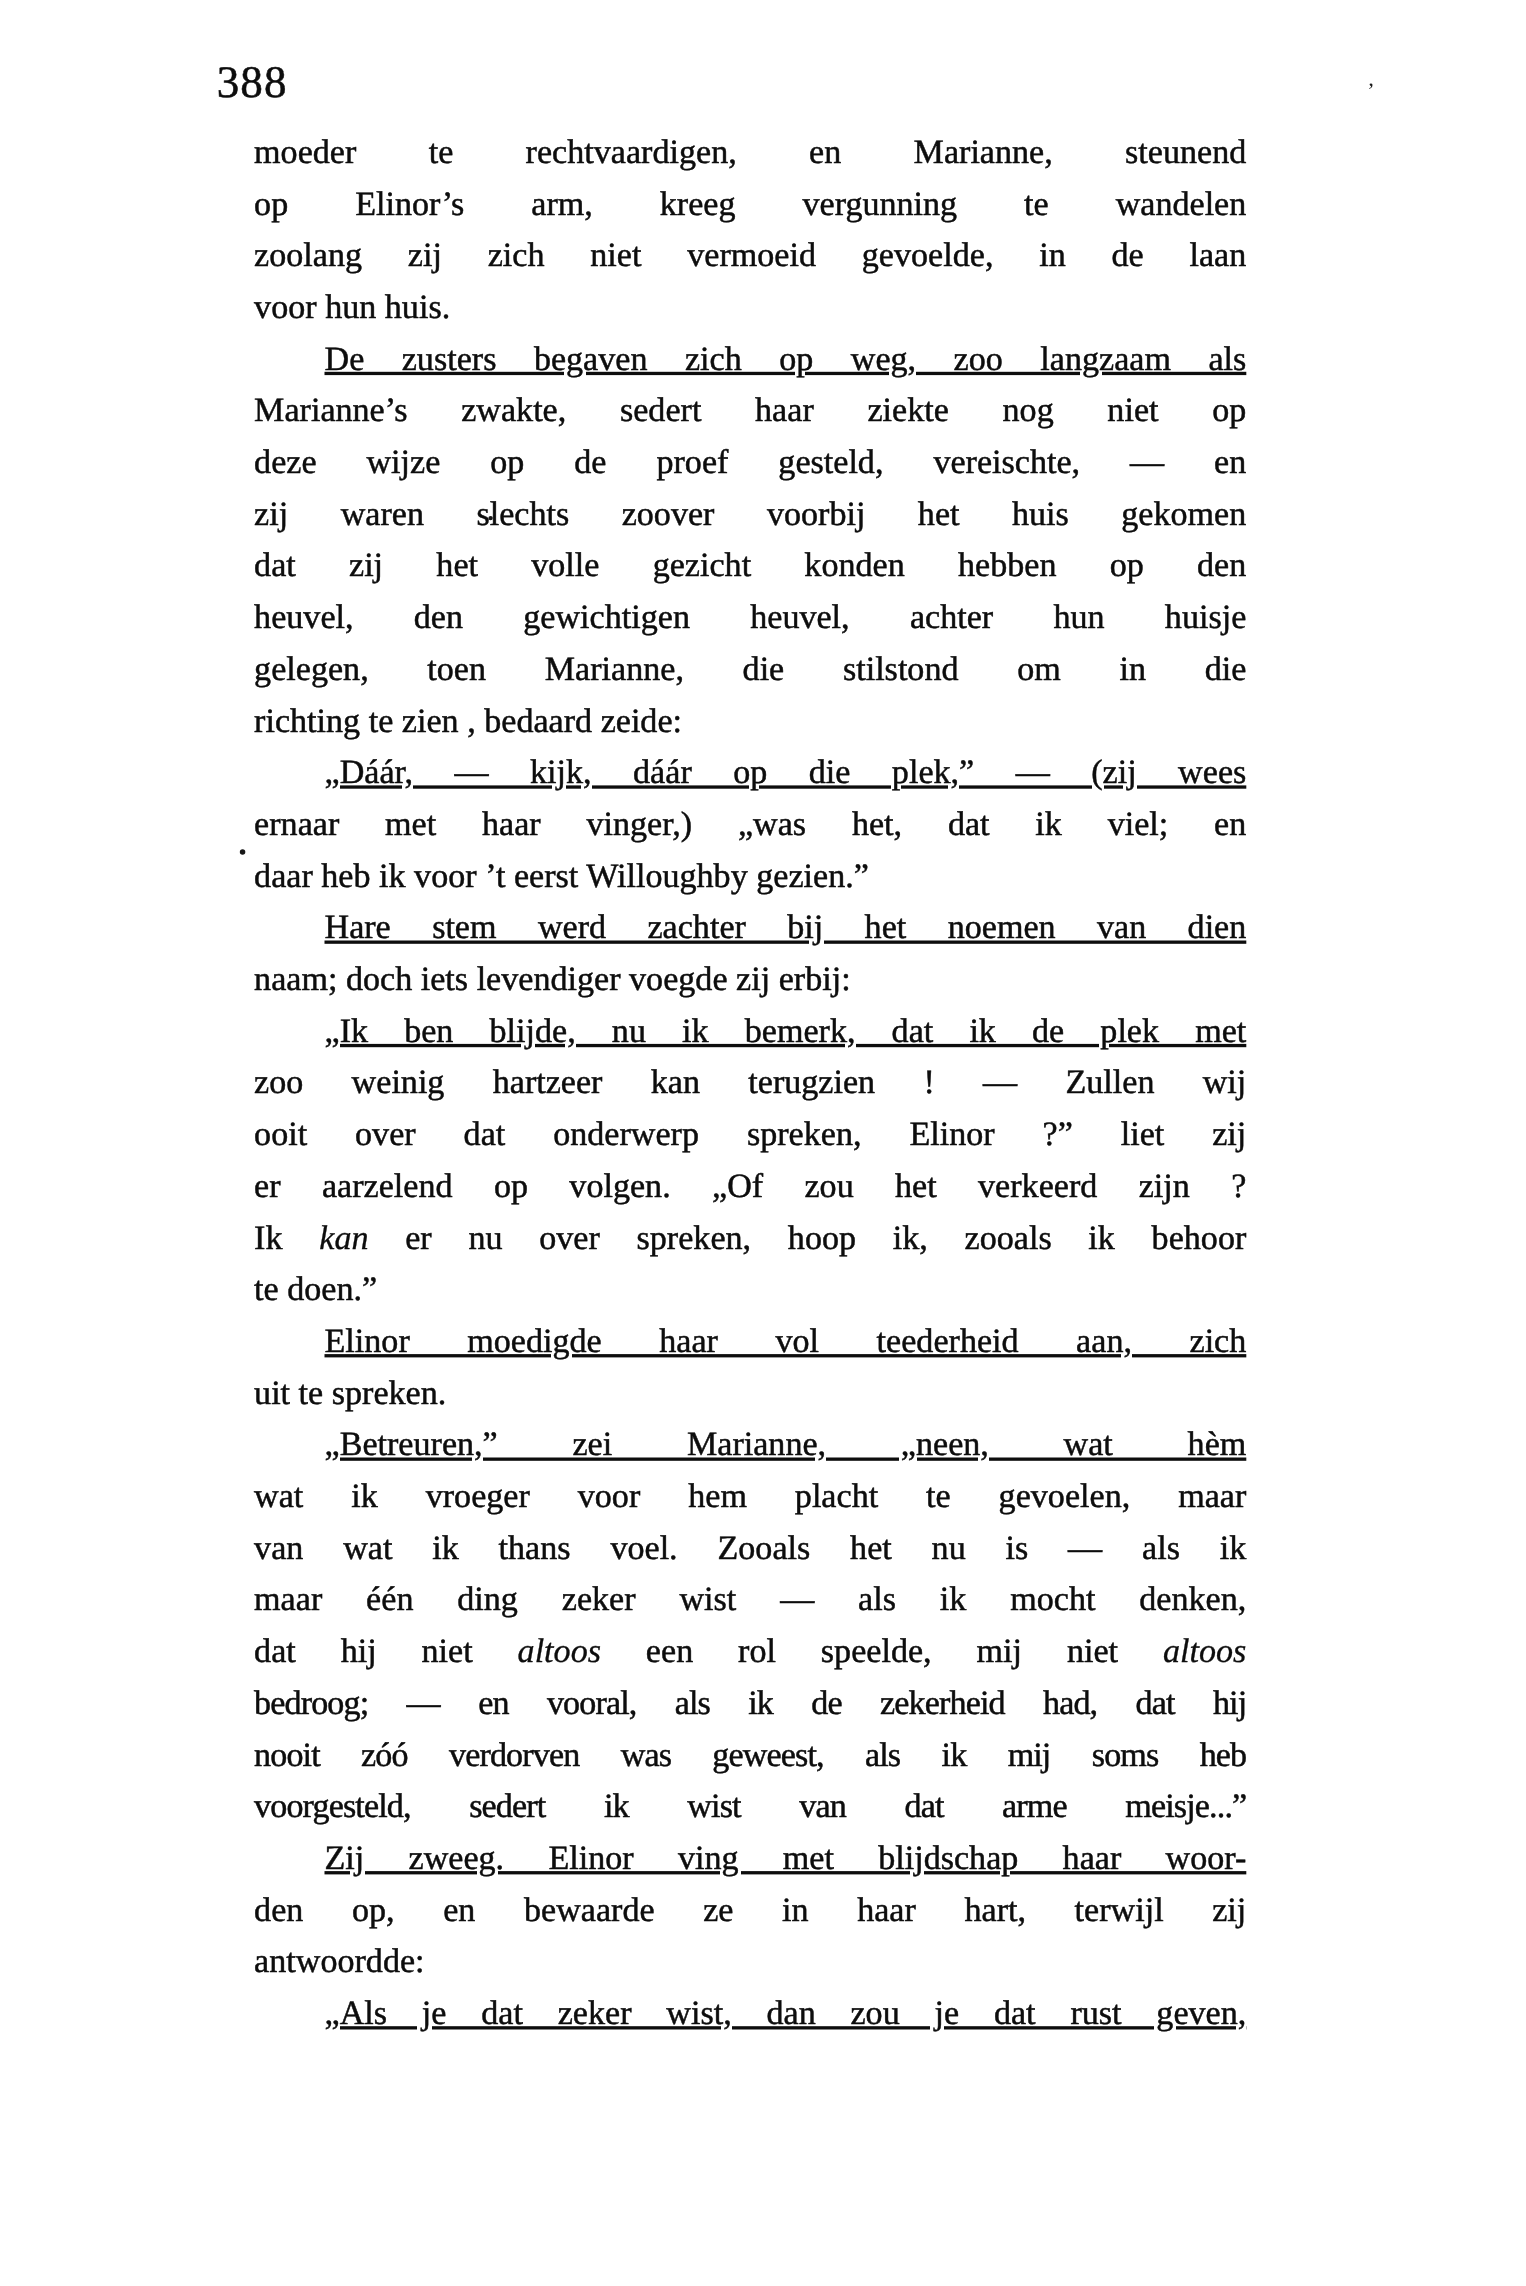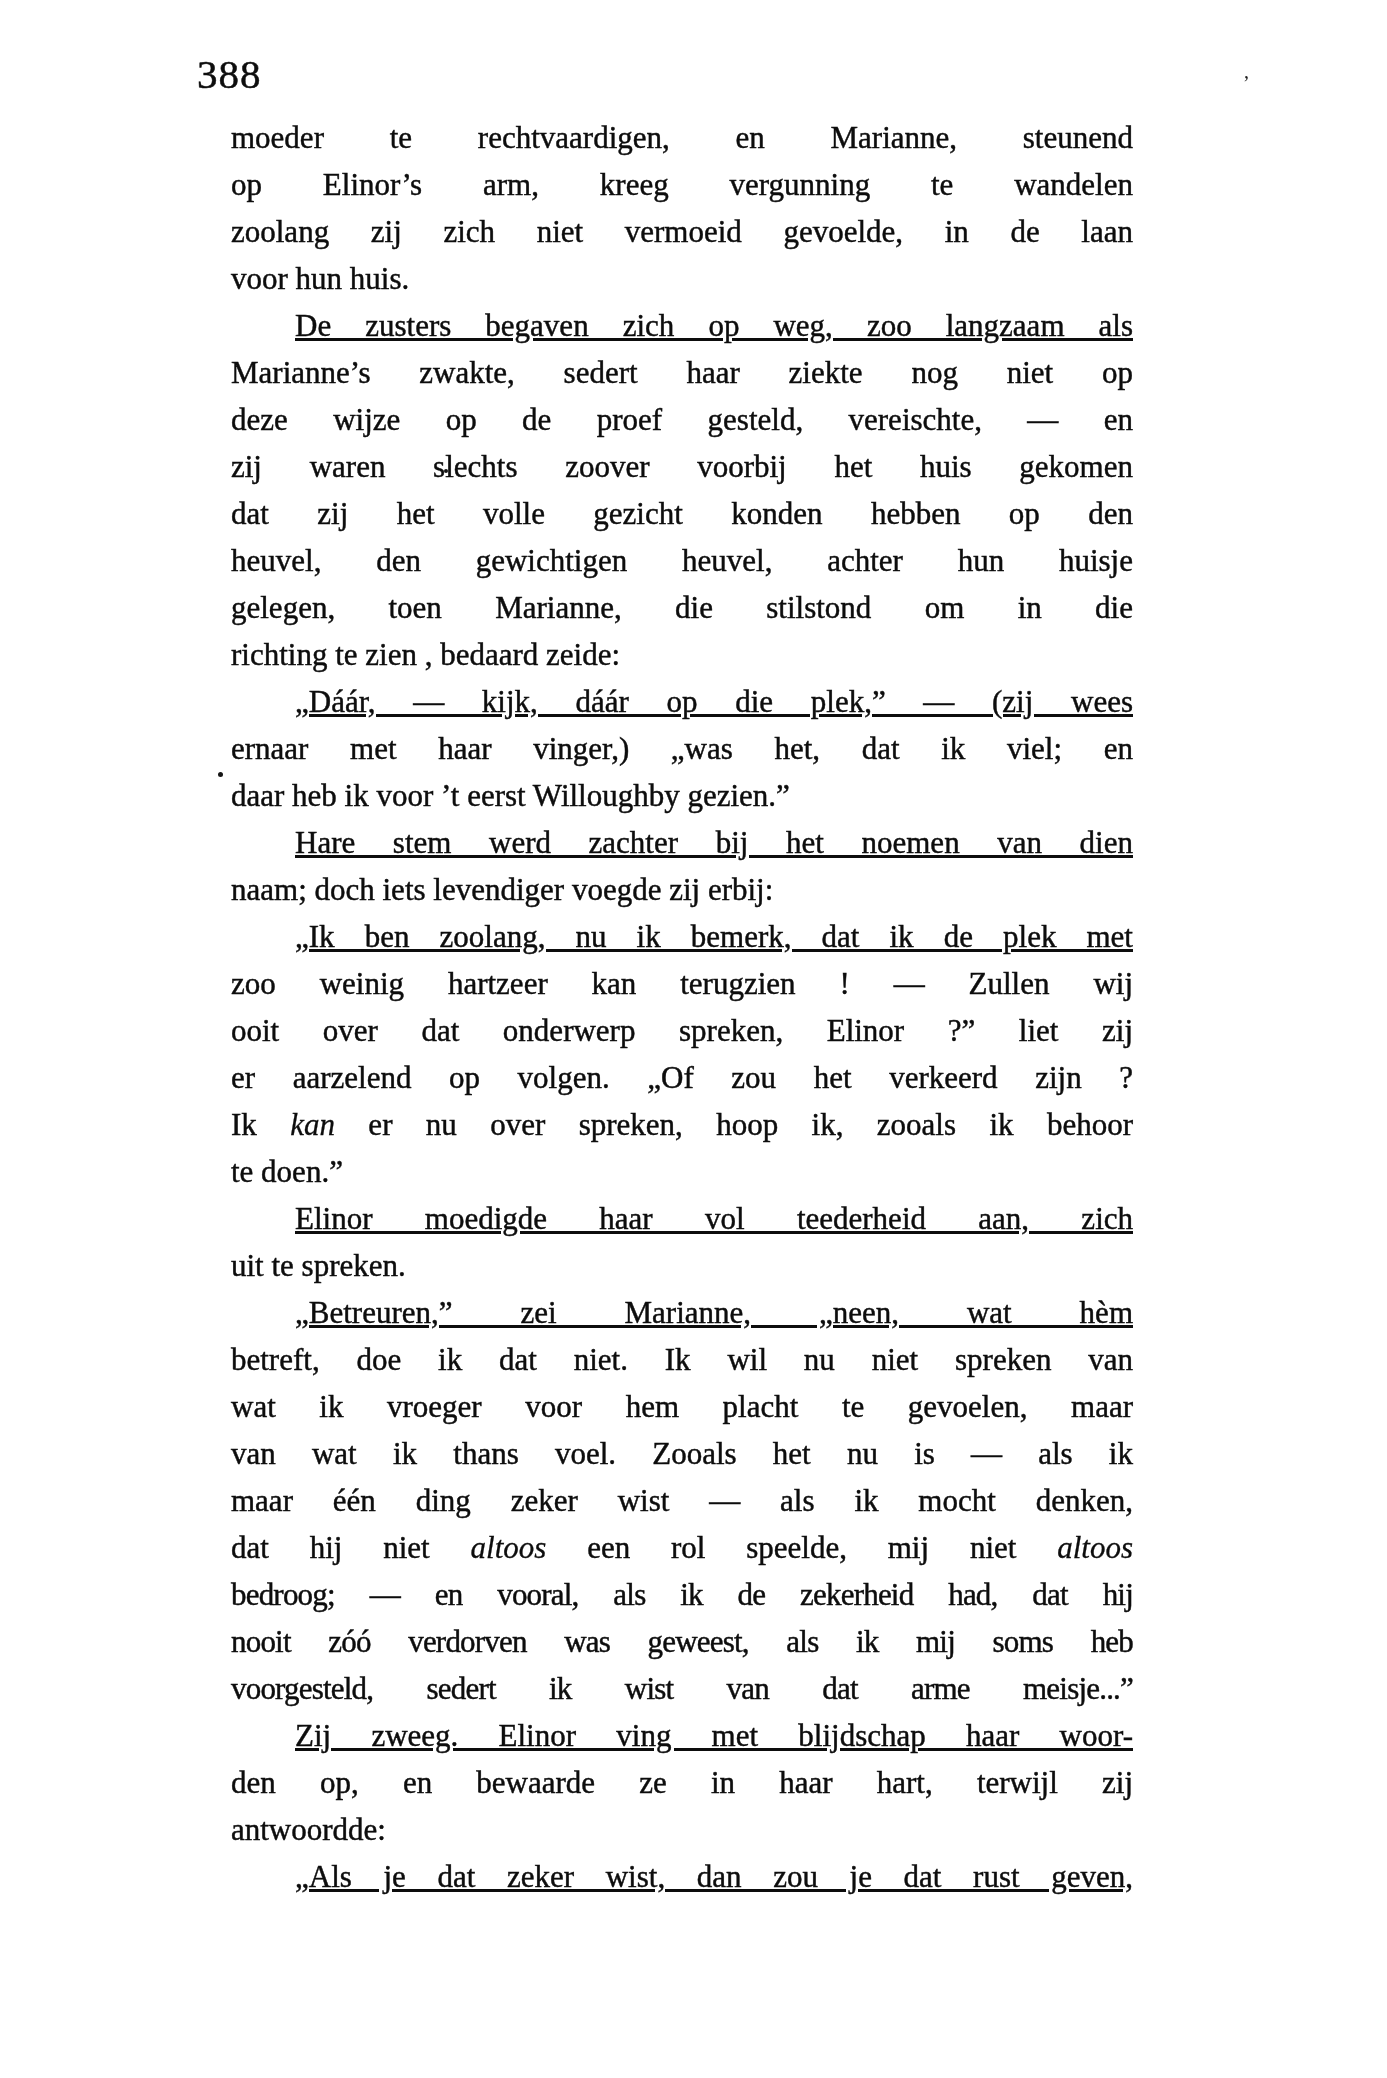--- a/index.html
+++ b/index.html
@@ -70,30 +70,29 @@
   <div class="line">zij waren slechts zoover voorbij het huis gekomen</div>
   <div class="line">dat zij het volle gezicht konden hebben op den</div>
   <div class="line">heuvel, den gewichtigen heuvel, achter hun huisje</div>
   <div class="line">gelegen, toen Marianne, die stilstond om in die</div>
   <div class="line end">richting te zien , bedaard zeide:</div>
   <div class="line indent">„Dáár, — kijk, dáár op die plek,” — (zij wees</div>
   <div class="line">ernaar met haar vinger,) „was het, dat ik viel; en</div>
   <div class="line end">daar heb ik voor ’t eerst Willoughby gezien.”</div>
   <div class="line indent">Hare stem werd zachter bij het noemen van dien</div>
   <div class="line end">naam; doch iets levendiger voegde zij erbij:</div>
-  <div class="line indent">„Ik ben zoolang, nu ik bemerk, dat ik de plek met</div>
+  <div class="line indent">„Ik ben blijde, nu ik bemerk, dat ik de plek met</div>
   <div class="line">zoo weinig hartzeer kan terugzien ! — Zullen wij</div>
   <div class="line">ooit over dat onderwerp spreken, Elinor ?” liet zij</div>
   <div class="line">er aarzelend op volgen. „Of zou het verkeerd zijn ?</div>
   <div class="line"><span>Ik </span><em>kan</em><span> er nu over spreken, hoop ik, zooals ik behoor</span></div>
   <div class="line end">te doen.”</div>
   <div class="line indent">Elinor moedigde haar vol teederheid aan, zich</div>
   <div class="line end">uit te spreken.</div>
   <div class="line indent">„Betreuren,” zei Marianne, „neen, wat hèm</div>
-  <div class="line">betreft, doe ik dat niet. Ik wil nu niet spreken van</div>
   <div class="line">wat ik vroeger voor hem placht te gevoelen, maar</div>
   <div class="line">van wat ik thans voel. Zooals het nu is — als ik</div>
   <div class="line">maar één ding zeker wist — als ik mocht denken,</div>
   <div class="line"><span>dat hij niet </span><em>altoos</em><span> een rol speelde, mij niet </span><em>altoos</em></div>
   <div class="line tight">bedroog; — en vooral, als ik de zekerheid had, dat hij</div>
   <div class="line tight">nooit zóó verdorven was geweest, als ik mij soms heb</div>
   <div class="line tight">voorgesteld, sedert ik wist van dat arme meisje...”</div>
   <div class="line indent">Zij zweeg. Elinor ving met blijdschap haar woor-</div>
   <div class="line">den op, en bewaarde ze in haar hart, terwijl zij</div>
   <div class="line end">antwoordde:</div>

